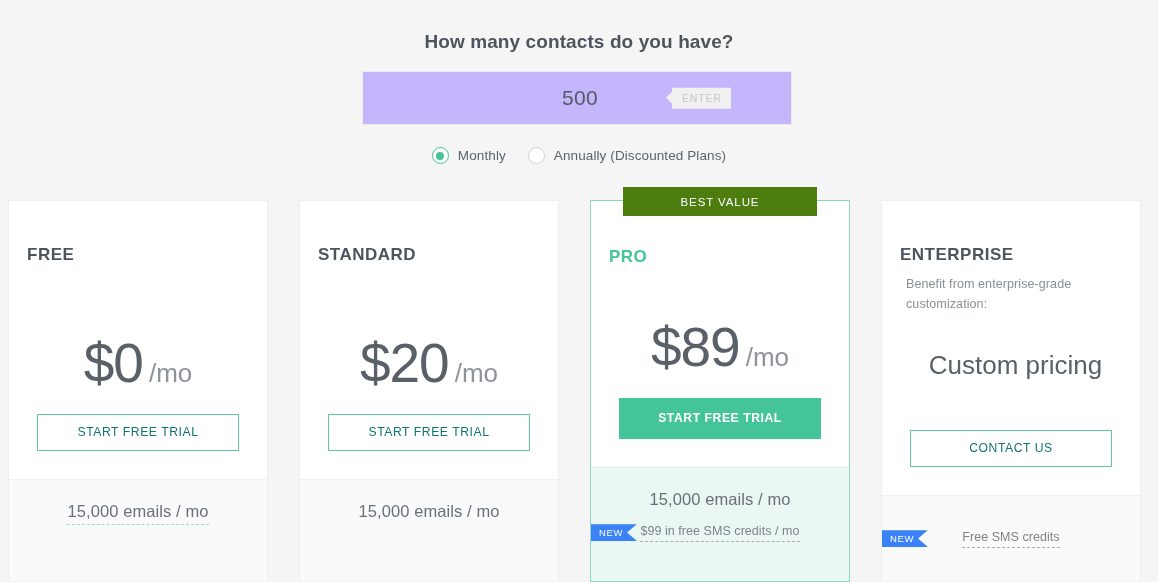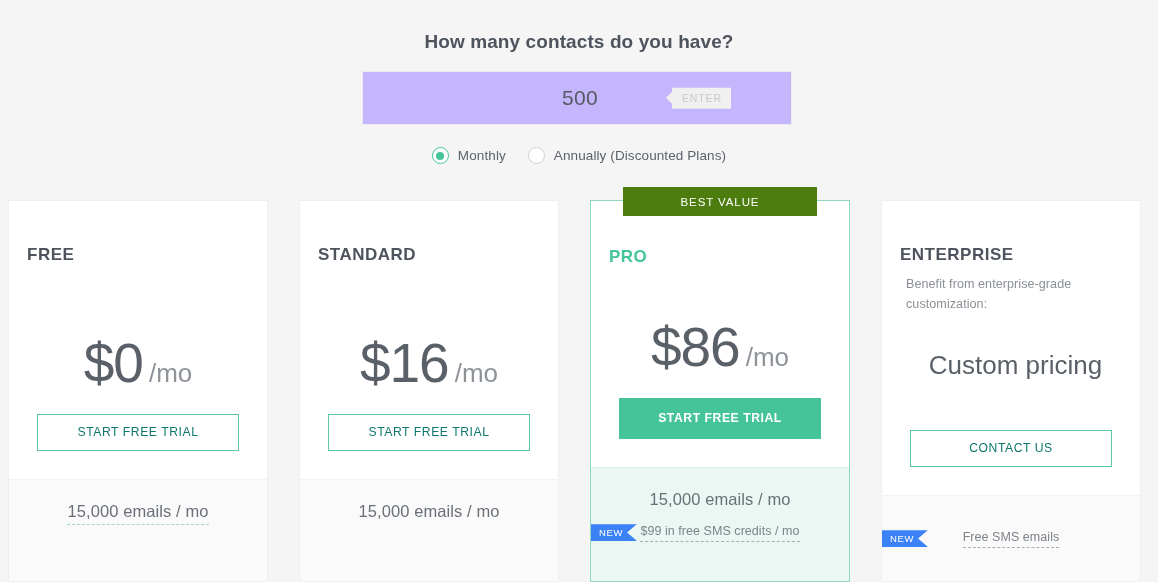--- a/index.html
+++ b/index.html
@@ -353,40 +353,40 @@
         <div>
           <span class="feature-main dashed">15,000 emails / mo</span>
         </div>
       </div>
     </div>
 
     <div class="card">
       <div class="card-body">
         <div class="plan-name">STANDARD</div>
         <div class="price-block">
-          <span class="price-amount">$16</span>
+          <span class="price-amount">$20</span>
           <span class="price-suffix">/mo</span>
         </div>
       </div>
       <div class="cta-wrap">
         <button class="cta">START FREE TRIAL</button>
       </div>
       <div class="card-footer">
         <div>
           <span class="feature-main">15,000 emails / mo</span>
         </div>
       </div>
     </div>
 
     <div class="card featured">
       <div class="best-value">BEST VALUE</div>
       <div class="card-body">
         <div class="plan-name">PRO</div>
         <div class="price-block">
-          <span class="price-amount">$86</span>
+          <span class="price-amount">$89</span>
           <span class="price-suffix">/mo</span>
         </div>
       </div>
       <div class="cta-wrap">
         <button class="cta filled">START FREE TRIAL</button>
       </div>
       <div class="card-footer">
         <div>
           <span class="feature-main">15,000 emails / mo</span>
         </div>
@@ -404,19 +404,19 @@
         <div class="price-block">
           <span class="price-custom">Custom pricing</span>
         </div>
       </div>
       <div class="cta-wrap">
         <button class="cta">CONTACT US</button>
       </div>
       <div class="card-footer">
         <div class="feature-sub-row">
           <span class="new-ribbon">NEW</span>
-          <span class="feature-sub">Free SMS emails</span>
+          <span class="feature-sub">Free SMS credits</span>
         </div>
       </div>
     </div>
 
   </div>
 </div>
 
 </body></html>

